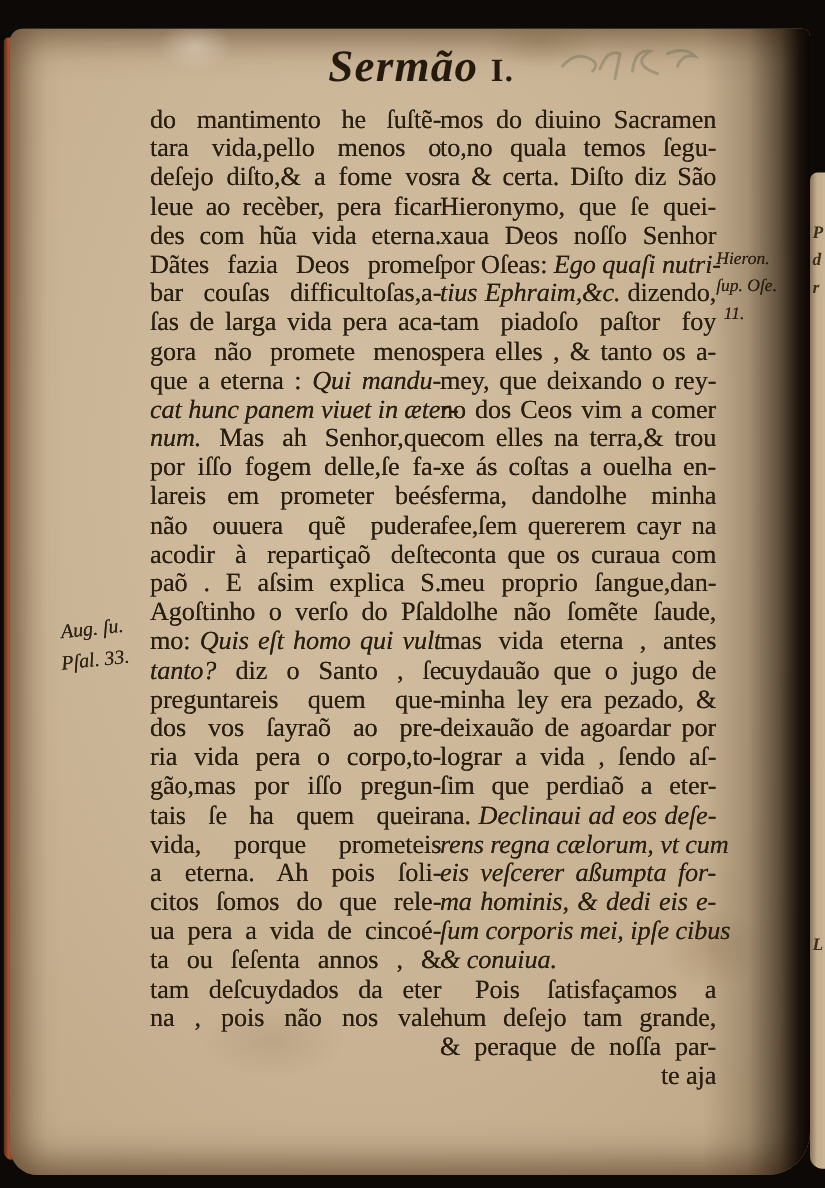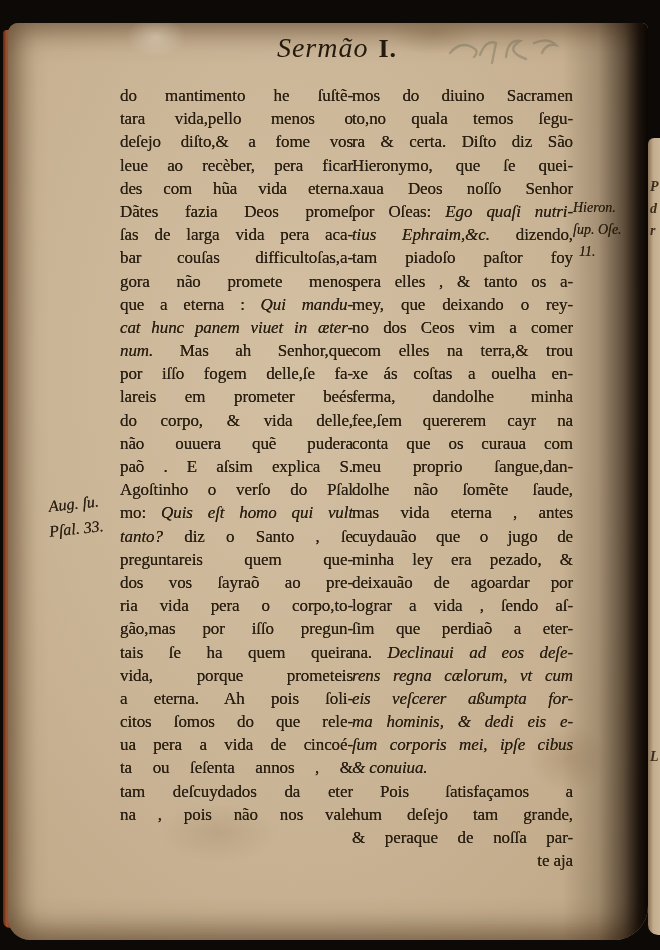--- a/index.html
+++ b/index.html
@@ -49,26 +49,26 @@
     background:radial-gradient(ellipse,rgba(110,85,55,.14),rgba(110,85,55,0) 70%);}
   .stain.s4{left:118px;top:-6px;width:60px;height:40px;
     background:radial-gradient(ellipse,rgba(235,225,205,.45),rgba(235,225,205,0) 70%);}
 
   .squiggle{position:absolute;left:438px;top:8px;opacity:.33;filter:blur(.6px);}
 
   .header{
     position:absolute;left:100px;top:9px;width:458px;
     text-align:center;color:#241a0e;white-space:nowrap;
   }
-  .header .ht{font-style:italic;font-weight:400;font-size:28px;letter-spacing:1px;}
+  .header .ht{font-style:italic;font-weight:700;font-size:36px;letter-spacing:1px;}
   .header .hn{font-weight:700;font-size:26px;margin-left:10px;letter-spacing:1px;}
 
   .col{
     position:absolute;top:61px;color:#281e11;
-    font-size:17px;letter-spacing:-0.1px;
+    font-size:21px;letter-spacing:-0.1px;
   }
   .col-left{left:112px;width:233px;}
   .col-right{left:344px;width:221px;}
   .line{
     height:23.2px;line-height:23.2px;white-space:nowrap;
     text-align:justify;text-align-last:justify;text-justify:inter-word;
     text-shadow:0 0 .5px rgba(35,24,12,.85);
   }
   .line.a-left{text-align-last:left;}
   .line.a-right{text-align-last:right;}
@@ -117,30 +117,30 @@
       <span class="ht">Sermão</span><span class="hn">I.</span>
     </div>
 
     <div class="col col-left" id="col-left">
         <div class="line"><span>do mantimento he ſuſtẽ-</span></div>
         <div class="line"><span>tara vida,pello menos o</span></div>
         <div class="line"><span>deſejo diſto,&amp; a fome vos</span></div>
         <div class="line"><span>leue ao recèber, pera ficar</span></div>
         <div class="line"><span>des com hũa vida eterna.</span></div>
         <div class="line"><span>Dãtes fazia Deos promeſ</span></div>
+        <div class="line"><span>bar couſas difficultoſas,a-</span></div>
         <div class="line"><span>ſas de larga vida pera aca-</span></div>
-        <div class="line"><span>bar couſas difficultoſas,a-</span></div>
         <div class="line"><span>gora não promete menos</span></div>
         <div class="line"><span>que a eterna : </span><span class="it">Qui mandu-</span></div>
         <div class="line"><span class="it">cat hunc panem viuet in æter-</span></div>
         <div class="line"><span class="it">num.</span><span> Mas ah Senhor,que</span></div>
         <div class="line"><span>por iſſo fogem delle,ſe fa-</span></div>
         <div class="line"><span>lareis em prometer beés</span></div>
-        <div class="line"><span>do corpo, &amp; vida delle,</span></div>
         <div class="line"><span>não ouuera quẽ pudera</span></div>
+        <div class="line"><span>acodir à repartiçaõ deſte</span></div>
         <div class="line"><span>paõ . E aſsim explica S.</span></div>
         <div class="line"><span>Agoſtinho o verſo do Pſal</span></div>
         <div class="line"><span>mo: </span><span class="it">Quis eſt homo qui vult</span></div>
         <div class="line"><span class="it">tanto?</span><span> diz o Santo , ſe</span></div>
         <div class="line"><span>preguntareis quem que-</span></div>
         <div class="line"><span>dos vos ſayraõ ao pre-</span></div>
         <div class="line"><span>ria vida pera o corpo,to-</span></div>
         <div class="line"><span>gão,mas por iſſo pregun-</span></div>
         <div class="line"><span>tais ſe ha quem queira</span></div>
         <div class="line"><span>vida, porque prometeis</span></div>

